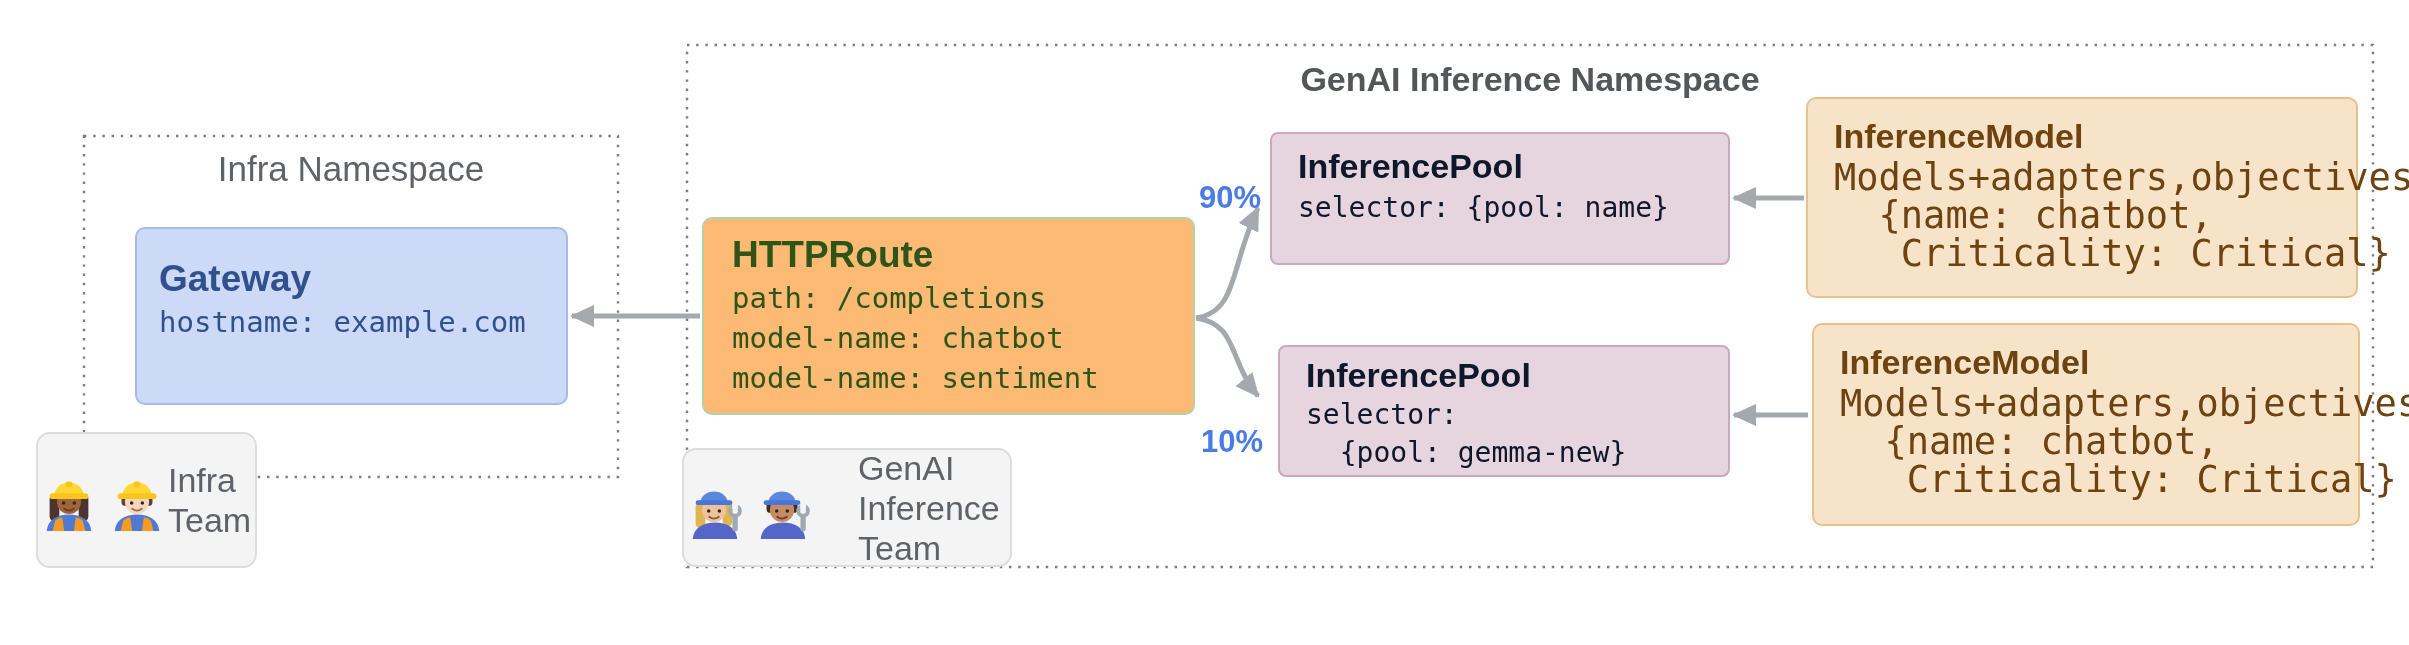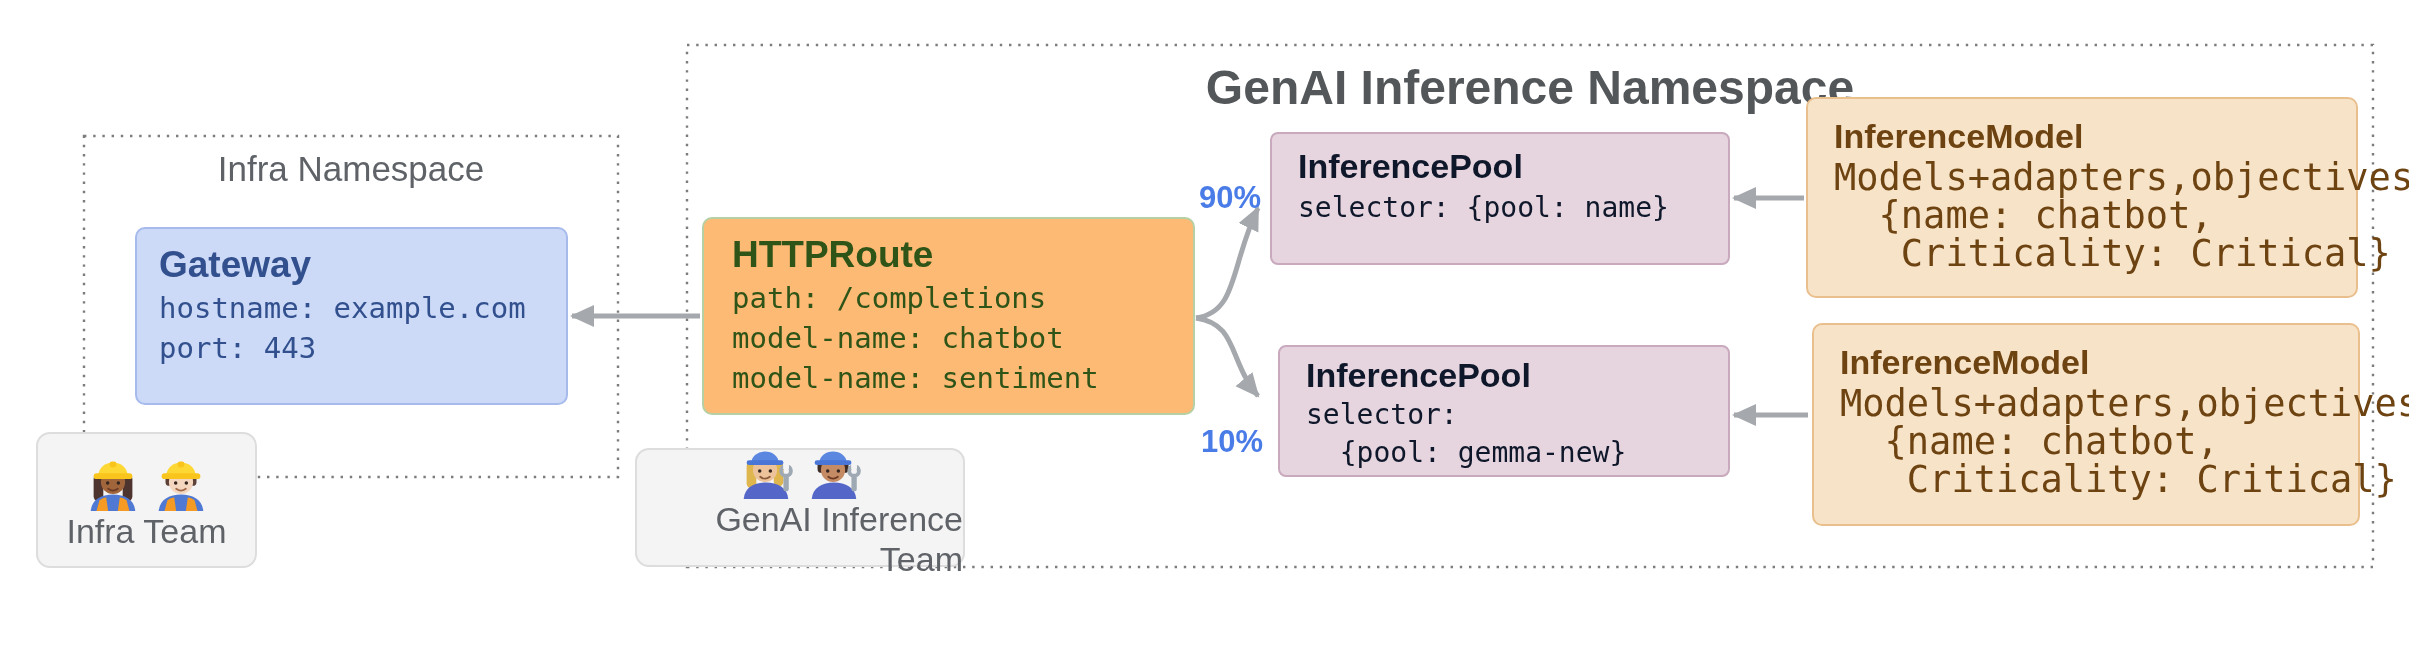--- a/index.html
+++ b/index.html
@@ -1,49 +1,49 @@
 <!DOCTYPE html>
 <html><head>
 <meta charset="utf-8">
 <style>
   html,body{margin:0;padding:0;background:#ffffff;}
   .canvas{position:relative;width:2409px;height:645px;background:#ffffff;overflow:hidden;
           font-family:"Liberation Sans",sans-serif;}
   .overlay{position:absolute;left:0;top:0;z-index:1;}
   .ns-title{position:absolute;z-index:2;text-align:center;color:#5f6368;}
   .ns-title.infra{left:84px;top:149px;width:534px;font-size:35px;font-weight:400;}
-  .ns-title.genai{left:687px;top:60px;width:1686px;font-size:48px;font-weight:700;color:#54575a;}
+  .ns-title.genai{left:687px;top:60px;width:1686px;font-size:34px;font-weight:700;color:#54575a;}
   .node{position:absolute;z-index:3;box-sizing:border-box;border-radius:10px;border:2.5px solid;}
   .node .title{font-weight:700;}
   .mono{font-family:"DejaVu Sans Mono",monospace;white-space:pre;}
   .gateway{left:135px;top:227px;width:433px;height:178px;background:#ccdaf8;border-color:#a6baec;
-           color:#32508e;padding:13px 22px;}
+           color:#32508e;padding:27px 22px;}
   .gateway .title{font-size:37px;line-height:46px;}
   .gateway .mono{font-size:29px;line-height:40px;}
   .httproute{left:702px;top:217px;width:493px;height:198px;background:#fdba74;border-color:#b6d0a5;
            color:#2f5418;padding:13px 28px;}
   .httproute .title{font-size:37px;line-height:46px;}
   .httproute .mono{font-size:29px;line-height:40px;}
   .pool{background:#e6d5df;border-color:#c9a9bd;color:#0f172a;border-radius:8px;}
   .pool.top{left:1270px;top:132px;width:460px;height:133px;padding:10px 26px;}
   .pool.bottom{left:1278px;top:345px;width:452px;height:132px;padding:7px 26px;}
   .pool .title{font-size:34px;line-height:44px;}
   .pool.bottom .title{line-height:42px;}
   .pool .mono{font-size:28px;line-height:40px;}
   .pool.bottom .mono{line-height:38px;}
   .model{background:#f7e4c8;border-color:#eabf8e;color:#6e4312;}
   .model.top{left:1806px;top:97px;width:552px;height:201px;padding:15px 26px;}
   .model.bottom{left:1812px;top:323px;width:548px;height:203px;padding:15px 26px;}
   .model .title{font-size:34px;line-height:45px;}
   .model .mono{font-size:37px;line-height:38px;}
   .team{position:absolute;z-index:4;box-sizing:border-box;background:#f4f4f5;border:2.5px solid #dddddd;
-        border-radius:14px;display:flex;flex-direction:column;align-items:center;justify-content:center;
-        color:#5f6368;text-align:right;}
+        border-radius:14px;display:flex;flex-direction:row;align-items:center;justify-content:center;
+        color:#5f6368;text-align:left;}
   .team.infra{left:36px;top:432px;width:221px;height:136px;}
-  .team.genai{left:635px;top:448px;width:330px;height:119px;}
+  .team.genai{left:682px;top:448px;width:330px;height:119px;gap:44px;}
   .team .faces{display:flex;gap:6px;}
   .team .label{font-size:34px;line-height:40px;}
   .pct{position:absolute;z-index:3;width:84px;text-align:center;font-size:31px;font-weight:700;color:#4a7ce8;}
   .pct.top{left:1188px;top:180px;}
   .pct.bottom{left:1190px;top:424px;}
 </style>
 </head>
 <body>
 
 <div class="canvas">
@@ -62,21 +62,20 @@
     <path d="M1804 198 H1734" fill="none" stroke="#a5a8ac" stroke-width="5" marker-end="url(#ah)"></path>
     <path d="M1808 415 H1734" fill="none" stroke="#a5a8ac" stroke-width="5" marker-end="url(#ah)"></path>
   </svg>
 
   <div class="ns-title infra">Infra Namespace</div>
   <div class="ns-title genai">GenAI Inference Namespace</div>
 
   <div class="node gateway">
     <div class="title">Gateway</div>
     <div class="mono">hostname: example.com</div>
-    <div class="mono">port: 443</div>
   </div>
 
   <div class="node httproute">
     <div class="title">HTTPRoute</div>
     <div class="mono">path: /completions</div>
     <div class="mono">model-name: chatbot</div>
     <div class="mono">model-name: sentiment</div>
   </div>
 
   <div class="node pool top">

